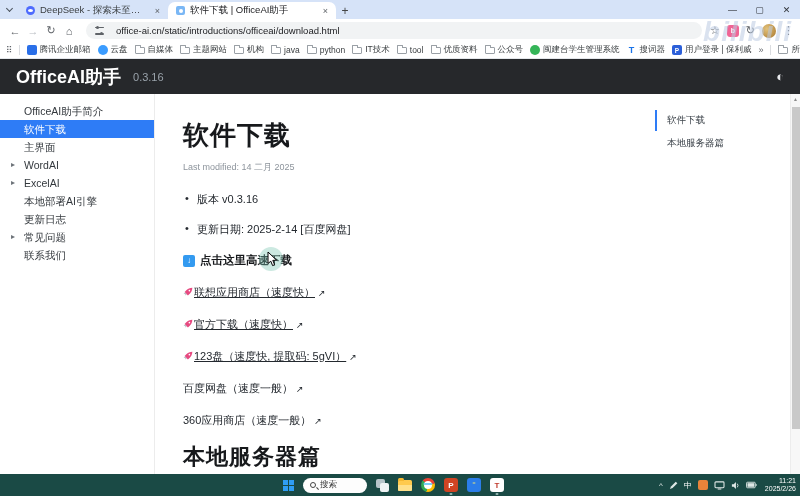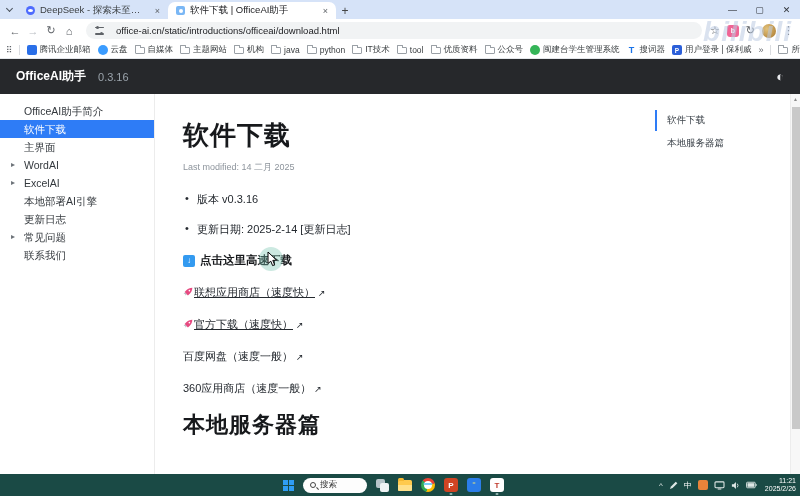--- a/index.html
+++ b/index.html
@@ -51,21 +51,21 @@
   .ico-cloud{background:#3b9cff;border-radius:50%;}
   .ico-green{background:#35b558;border-radius:50%;}
   .ico-T{background:#fff;color:#1a73e8;font-size:9px;}
   .ico-P{background:#2b5fd9;}
   .bm-right{margin-left:auto;display:flex;align-items:center;gap:7px;flex:none;}
   .chev2{font-size:9px;color:#5f6368;}
 
   
   .page{height:415px;position:relative;background:#fff;}
   .navbar{height:35px;background:#26282b;display:flex;align-items:center;padding:0 16px;}
-  .nav-title{color:#fff;font-size:12px;font-weight:bold;}
+  .nav-title{color:#fff;font-size:18px;font-weight:bold;}
   .nav-ver{color:#9aa3ab;font-size:11px;margin-left:12px;}
   .nav-toggle{margin-left:auto;color:#e8eaed;font-size:13px;}
   .page-body{display:flex;height:380px;}
 
   .side{width:155px;border-right:1px solid #ececec;padding-top:8px;flex:none;}
   .side-item{position:relative;height:18px;line-height:18px;padding-left:24px;font-size:10.5px;color:#33383d;white-space:nowrap;}
   .side-item .caret{position:absolute;left:11px;top:0;font-size:8px;color:#6b7177;}
   .side-item.active{background:#2e7cf6;color:#fff;}
 
   .main{flex:1;padding:24px 20px 0 28px;overflow:hidden;position:relative;min-width:0;}
@@ -264,21 +264,21 @@
         <div class="side-item"><span>更新日志</span></div>
         <div class="side-item"><span class="caret">▸</span><span>常见问题</span></div>
         <div class="side-item"><span>联系我们</span></div>
       </div>
 
       <div class="main">
         <h1>软件下载</h1>
         <div class="lastmod">Last modified: 14 二月 2025</div>
         <ul class="blist">
           <li>版本 v0.3.16</li>
-          <li><span>更新日期: 2025-2-14 </span><span>[更新日志]</span></li>
+          <li><span>更新日期: 2025-2-14 </span><span>[百度网盘]</span></li>
         </ul>
         <div class="dl-row">
           <span class="dl-ico">↓</span>
           <span class="dl-txt">点击这里高速下载</span>
           <span class="halo"></span>
           <span class="cursor">
             <svg width="11" height="16" viewBox="0 0 11 16">
                 <path d="M1 1 L1 12.5 L3.8 10.2 L5.6 14.6 L7.6 13.7 L5.8 9.4 L9.6 9.2 Z" fill="#fff" stroke="#000" stroke-width="1"></path>
               </svg>
           </span>
@@ -290,20 +290,27 @@
                   <path fill="#adb5bd" d="M3.3 8.8 1 10.5l2.6.6.6 2.6 1.7-2.3z"></path>
                   <circle cx="10.2" cy="5.8" r="1.3" fill="#fff"></circle>
                 </svg></span><span class="lbl">联想应用商店（速度快）</span><span class="ext">↗</span>
           </a>
           <a class="u">
             <span class="rocket"><svg width="10" height="10" viewBox="0 0 16 16">
                   <path fill="#e64980" d="M15 1c-4.2.2-7.3 1.8-9.7 4.2L2.6 8.1l5.3 5.3 2.9-2.7C13.2 8.3 14.8 5.2 15 1z"></path>
                   <path fill="#adb5bd" d="M3.3 8.8 1 10.5l2.6.6.6 2.6 1.7-2.3z"></path>
                   <circle cx="10.2" cy="5.8" r="1.3" fill="#fff"></circle>
                 </svg></span><span class="lbl">官方下载（速度快）</span><span class="ext">↗</span>
+          </a>
+          <a class="u">
+            <span class="rocket"><svg width="10" height="10" viewBox="0 0 16 16">
+                  <path fill="#e64980" d="M15 1c-4.2.2-7.3 1.8-9.7 4.2L2.6 8.1l5.3 5.3 2.9-2.7C13.2 8.3 14.8 5.2 15 1z"></path>
+                  <path fill="#adb5bd" d="M3.3 8.8 1 10.5l2.6.6.6 2.6 1.7-2.3z"></path>
+                  <circle cx="10.2" cy="5.8" r="1.3" fill="#fff"></circle>
+                </svg></span><span class="lbl">123盘（速度快, 提取码: 5gVI）</span><span class="ext">↗</span>
           </a>
           <a>
             <span class="lbl">百度网盘（速度一般）</span><span class="ext">↗</span>
           </a>
           <a>
             <span class="lbl">360应用商店（速度一般）</span><span class="ext">↗</span>
           </a>
         </div>
         <h2 class="next-h">本地服务器篇</h2>
       </div>

